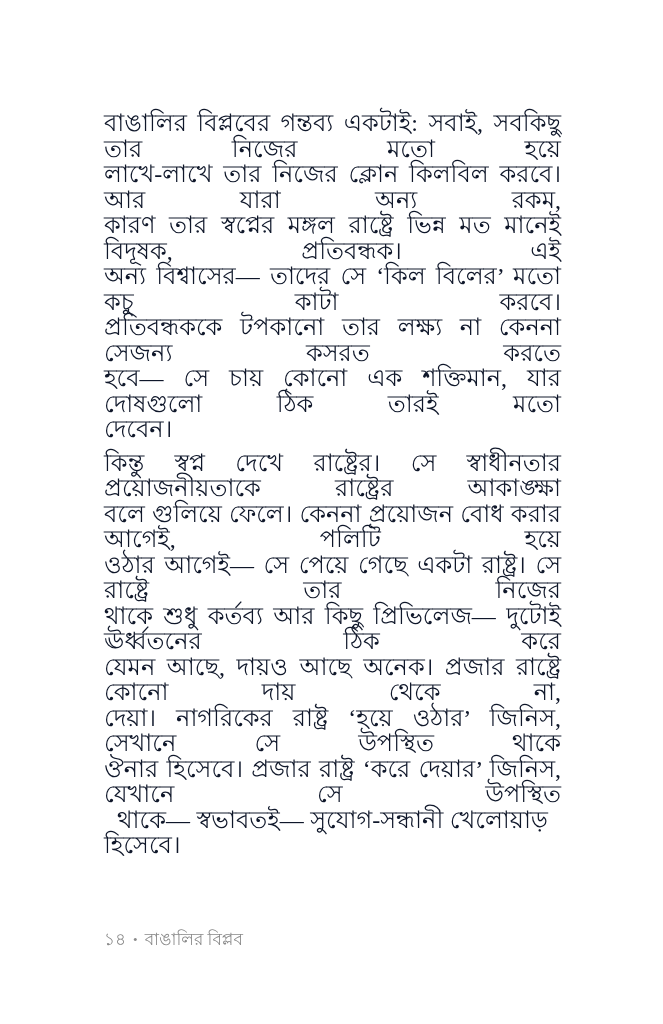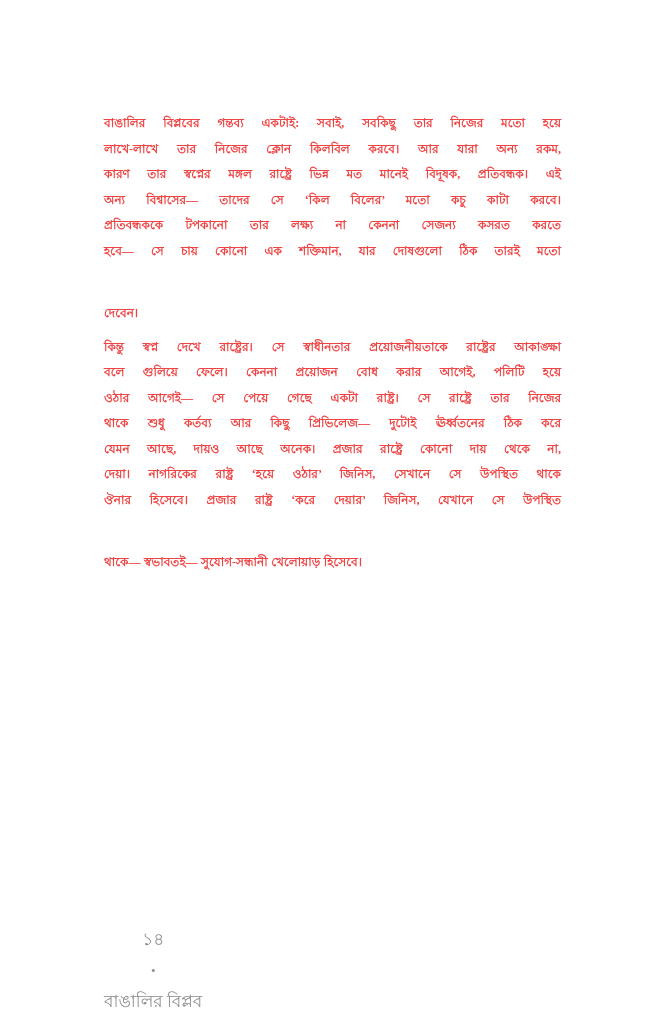--- a/index.html
+++ b/index.html
@@ -24,45 +24,42 @@
     left: 104px;
     top: 111px;
     width: 457px;
   }
   .para {
     margin: 0 0 8px 0;
     padding: 0;
   }
   .para:last-child { margin-bottom: 0; }
   .line {
-    font-size: 12px;
+    font-size: 24px;
     line-height: 25.5px;
-    color: #ef4444;
+    color: #0f172a;
     text-align: justify;
     text-align-last: justify;
     white-space: normal;
     word-spacing: 0.5px;
-    font-weight: bold;
   }
   .line.last {
-    text-align: right;
+    text-align: center;
     text-align-last: left;
-    margin-top: 37px;
   }
   .footer {
     position: absolute;
     left: 104px;
     top: 928px;
     font-size: 17px;
     line-height: 24px;
     color: #8a8a8a;
     display: flex;
     align-items: center;
     gap: 7px;
-    flex-direction: column;
   }
   .footer .dot {
     font-size: 13px;
     line-height: 24px;
     color: #8a8a8a;
   }
 </style>
 </head>
 <body>
 

